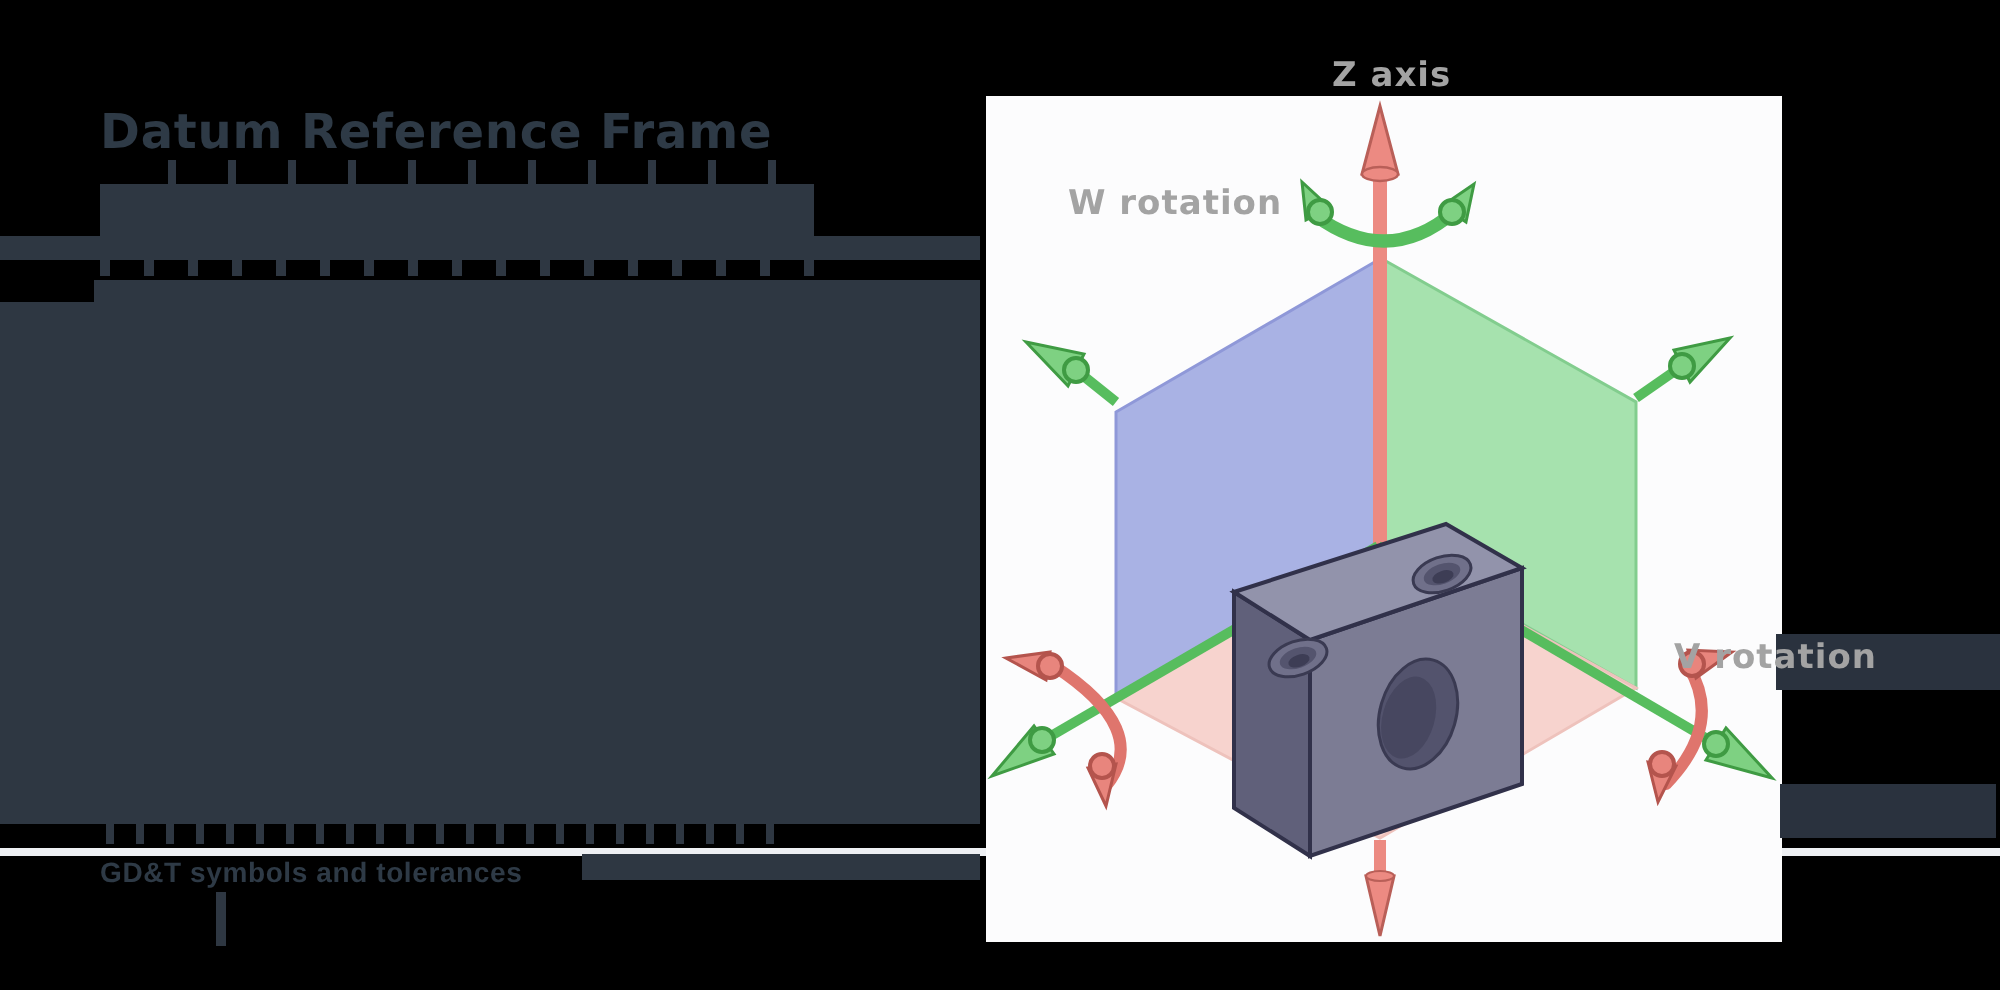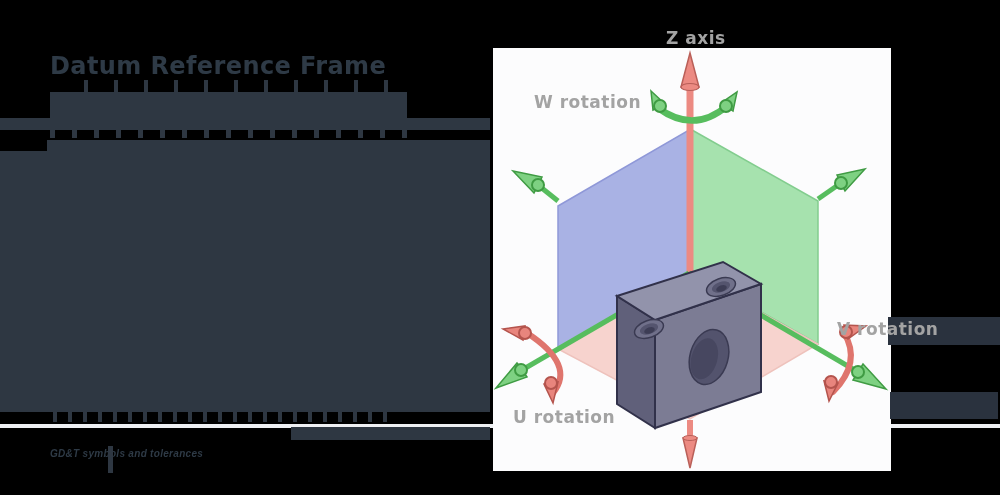--- a/index.html
+++ b/index.html
@@ -14,22 +14,22 @@
         background:repeating-linear-gradient(90deg,#2e3742 0 4px,transparent 4px 30px);}
   .b-b {left:50px;top:92px;width:357px;height:27px;}
   .b-c {left:0;top:118px;width:490px;height:12px;}
   .dsc1{left:50px;top:130px;width:372px;height:8px;
         background:repeating-linear-gradient(90deg,#2e3742 0 5px,transparent 5px 22px);}
   .b-d {left:47px;top:140px;width:443px;height:12px;}
   .big {left:0;top:151px;width:490px;height:261px;}
   .dsc2{left:53px;top:412px;width:338px;height:10px;
         background:repeating-linear-gradient(90deg,#2e3742 0 4px,transparent 4px 15px);}
   .hr  {position:absolute;left:0;top:424px;width:1000px;height:4px;background:#eef0f3;}
-  .gdt {position:absolute;left:50px;top:448px;font-size:10px;font-weight:700;
-        letter-spacing:.3px;color:#2e3a46;white-space:nowrap;font-style:italic;}
+  .gdt {position:absolute;left:50px;top:428px;font-size:14px;font-weight:700;
+        letter-spacing:.3px;color:#2e3a46;white-space:nowrap;}
   .gdtbar{left:291px;top:427px;width:199px;height:13px;}
   .caret {left:108px;top:446px;width:5px;height:27px;}
   
   .whitebox{position:absolute;left:493px;top:48px;width:398px;height:423px;background:#fcfcfd;}
   svg.art{position:absolute;left:0;top:0;pointer-events:none;}
   .lbl{position:absolute;font:700 17px "DejaVu Sans",sans-serif;color:#a3a3a3;
        letter-spacing:.5px;white-space:nowrap;}
   .lbl-z{left:666px;top:28px;}
   .lbl-w{left:534px;top:92px;}
   .lbl-u{left:513px;top:407px;}
@@ -121,18 +121,17 @@
     </g>
 
     <g transform="rotate(16 709 357)">
       <ellipse cx="709" cy="357" rx="19" ry="28" fill="#53536d" stroke="#3a3a52" stroke-width="1.5"></ellipse>
       <ellipse cx="705" cy="360" rx="13" ry="21" fill="#474760"></ellipse>
     </g>
   </svg>
 
   <div class="lbl lbl-z">Z axis</div>
   <div class="lbl lbl-w">W rotation</div>
-  <div class="lbl lbl-u">U rotation</div>
   <div class="blk vblock"></div>
   <div class="lbl lbl-v">V rotation</div>
   <div class="blk yblock"></div>
 
 </div>
 
 </body></html>

